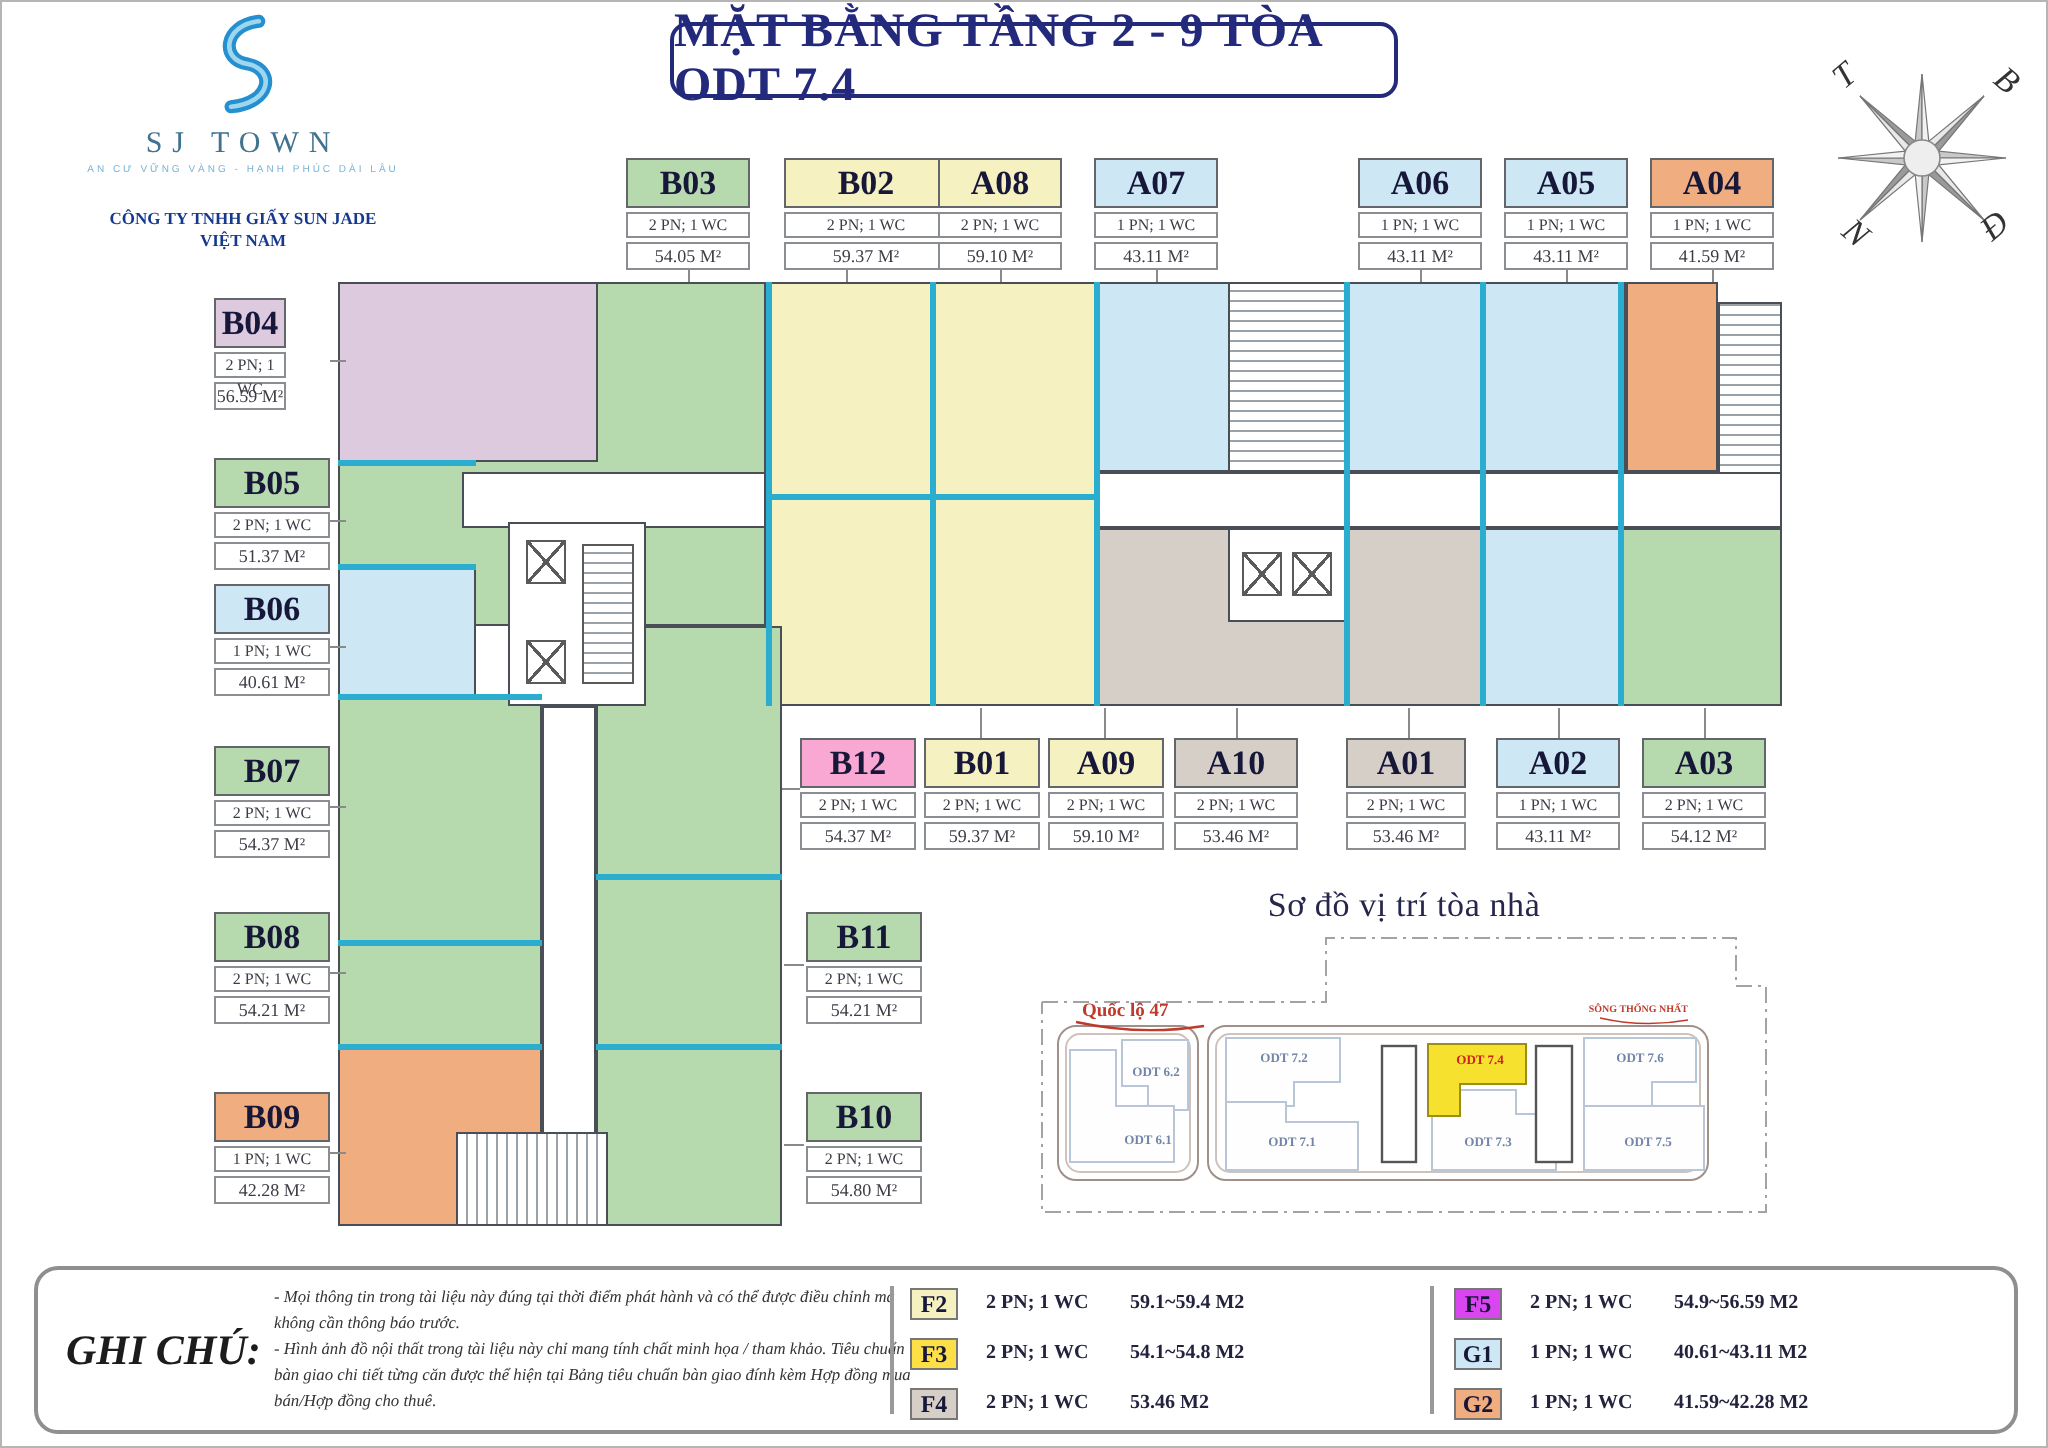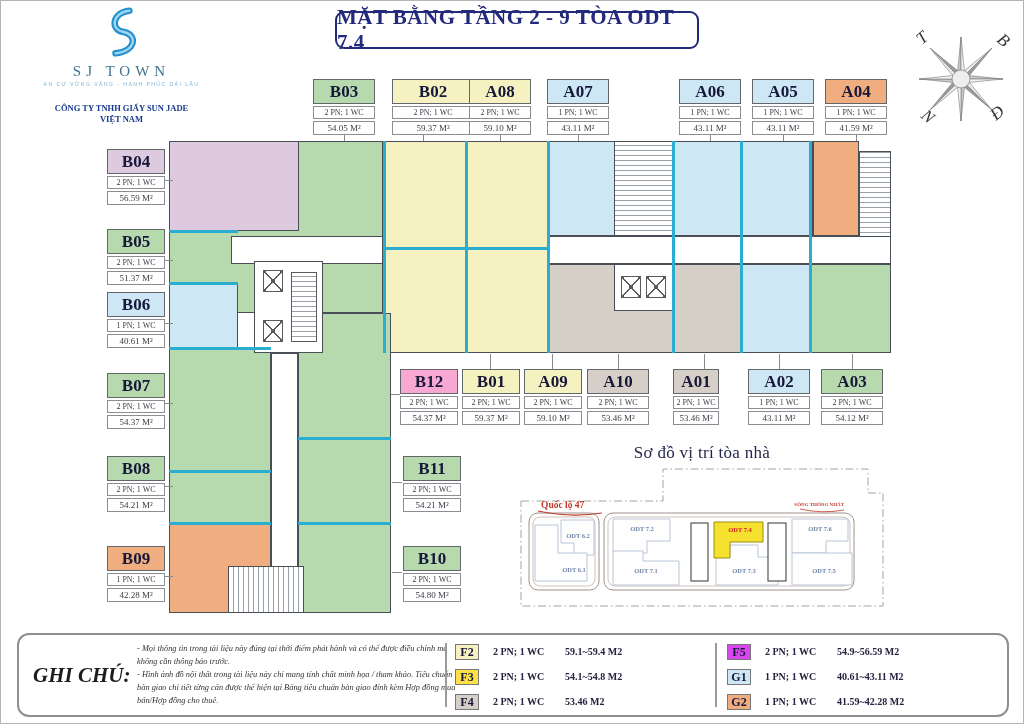--- a/index.html
+++ b/index.html
@@ -12,21 +12,21 @@
   body{font-family:"Liberation Serif",serif;background:#fff;position:relative;overflow:hidden;}
   .page{position:absolute;inset:0;border:1px solid #b5b5b5;background:#fff;}
 
   
   .logo{position:absolute;left:18px;top:5px;width:205px;text-align:center;}
   .logo .brand{font-size:15px;letter-spacing:5px;color:#41738f;margin-top:1px;}
   .logo .tagline{font-size:5px;letter-spacing:1.5px;color:#7ab4d4;font-family:"Liberation Sans",sans-serif;margin-top:1px;}
   .logo .company{font-size:8.5px;font-weight:bold;color:#16398f;line-height:1.25;margin-top:16px;}
   .title-box{position:absolute;left:334px;top:10px;width:364px;height:38px;border:2px solid var(--navy);
     border-radius:9px;display:flex;align-items:center;justify-content:center;}
-  .title-box .t{font-size:21px;font-weight:bold;color:var(--navy);letter-spacing:.5px;}
+  .title-box .t{font-size:24px;font-weight:bold;color:var(--navy);letter-spacing:.5px;}
 
   
   .blk{position:absolute;border:1px solid var(--wall);}
   .wh{background:#fff;}
   .hatch{background:repeating-linear-gradient(90deg,#fff 0 4px,#9aa0a8 4px 5px);}
   .hatchv{background:repeating-linear-gradient(0deg,#fff 0 4px,#9aa0a8 4px 5px);}
   .cy{position:absolute;background:var(--cyan);}
   .conn{position:absolute;background:#8a8a8a;}
   .xbox{position:absolute;width:20px;height:22px;border:1px solid #5a5a5a;background:
     linear-gradient(to top right,transparent 47%,#5a5a5a 47% 53%,transparent 53%),
@@ -202,21 +202,21 @@
     <div class="uname" style="background: rgb(205, 231, 244);">A05</div>
     <div class="uinfo">1 PN; 1 WC</div>
     <div class="uarea">43.11 M²</div>
   </div>
   <div class="ulabel" style="left:824px;top:78px;width:62px">
     <div class="uname" style="background: rgb(240, 173, 128);">A04</div>
     <div class="uinfo">1 PN; 1 WC</div>
     <div class="uarea">41.59 M²</div>
   </div>
 
-  <div class="ulabel" style="left:106px;top:148px;width:58px">
+  <div class="ulabel" style="left:106px;top:148px;width:36px">
     <div class="uname" style="background: rgb(222, 202, 223);">B04</div>
     <div class="uinfo">2 PN; 1 WC</div>
     <div class="uarea">56.59 M²</div>
   </div>
   <div class="ulabel" style="left:106px;top:228px;width:58px">
     <div class="uname" style="background: rgb(183, 217, 174);">B05</div>
     <div class="uinfo">2 PN; 1 WC</div>
     <div class="uarea">51.37 M²</div>
   </div>
   <div class="ulabel" style="left:106px;top:291px;width:58px">
@@ -253,21 +253,21 @@
   <div class="ulabel" style="left:523px;top:368px;width:58px">
     <div class="uname" style="background: rgb(245, 241, 193);">A09</div>
     <div class="uinfo">2 PN; 1 WC</div>
     <div class="uarea">59.10 M²</div>
   </div>
   <div class="ulabel" style="left:586px;top:368px;width:62px">
     <div class="uname" style="background: rgb(214, 207, 199);">A10</div>
     <div class="uinfo">2 PN; 1 WC</div>
     <div class="uarea">53.46 M²</div>
   </div>
-  <div class="ulabel" style="left:672px;top:368px;width:46px">
+  <div class="ulabel" style="left:672px;top:368px;width:60px">
     <div class="uname" style="background: rgb(214, 207, 199);">A01</div>
     <div class="uinfo">2 PN; 1 WC</div>
     <div class="uarea">53.46 M²</div>
   </div>
   <div class="ulabel" style="left:747px;top:368px;width:62px">
     <div class="uname" style="background: rgb(205, 231, 244);">A02</div>
     <div class="uinfo">1 PN; 1 WC</div>
     <div class="uarea">43.11 M²</div>
   </div>
   <div class="ulabel" style="left:820px;top:368px;width:62px">

